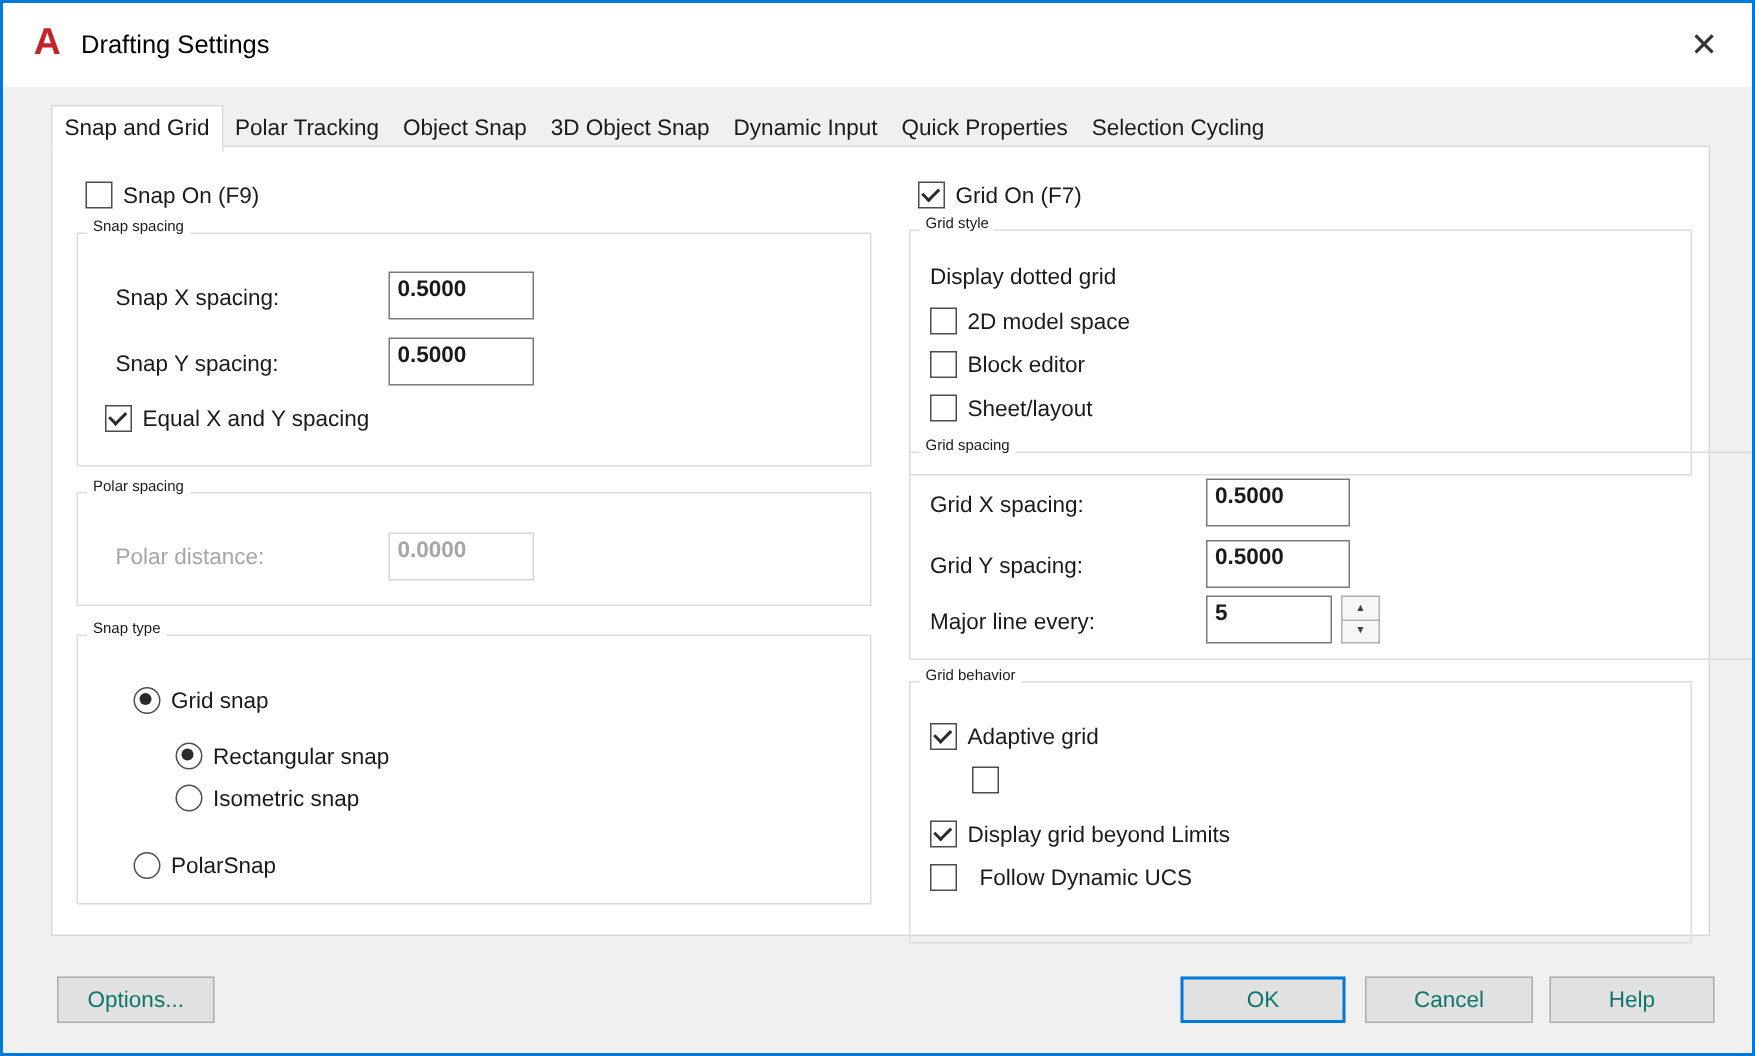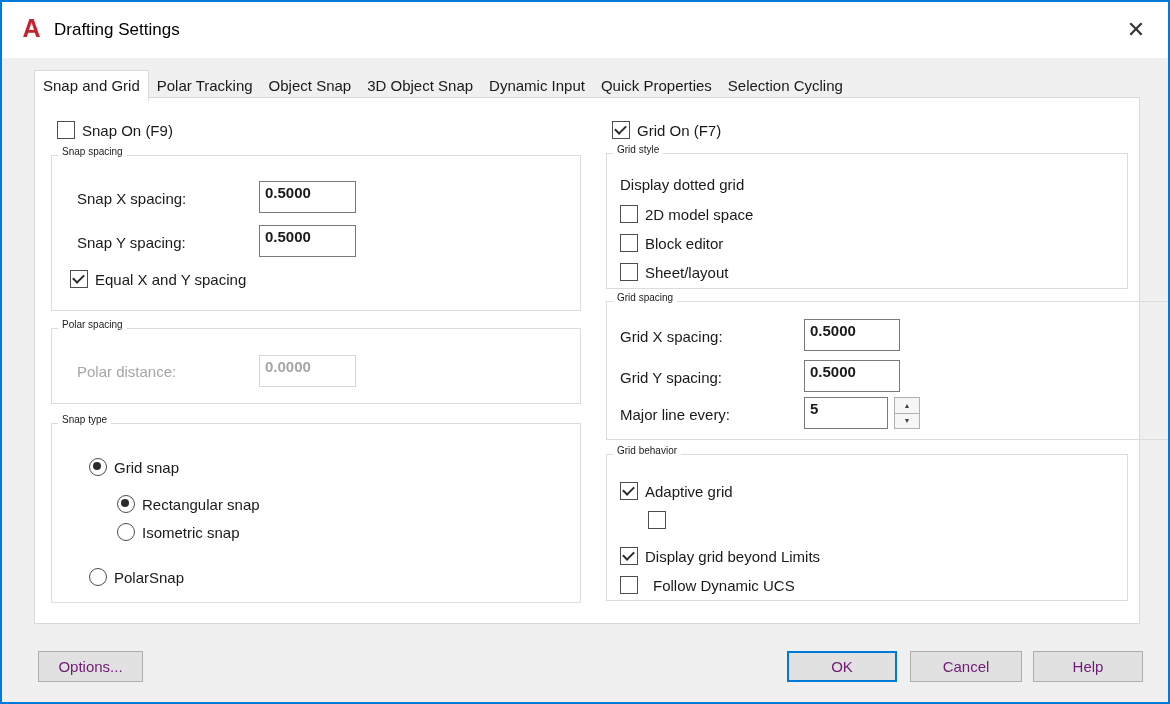--- a/index.html
+++ b/index.html
@@ -59,21 +59,21 @@
   .spinner { position:absolute; width:26px; height:32px; display:flex; flex-direction:column; }
   .spin {
     flex:1; box-sizing:border-box; border:1px solid #b0b0b0; background:#f6f6f6;
     display:flex; align-items:center; justify-content:center; cursor:pointer; padding:0;
   }
   .spin + .spin { border-top:none; }
   .arrow { font-size:7px; color:#404040; line-height:1; }
   
   .btn {
     position:absolute; box-sizing:border-box; height:31px; background:#e1e1e1; border:1px solid #adadad;
-    font-family:"Liberation Sans", sans-serif; font-size:15px; color:#701a75; cursor:pointer;
+    font-family:"Liberation Sans", sans-serif; font-size:15px; color:#0f766e; cursor:pointer;
   }
   .btn.primary { border:2px solid #0079d7; }
 </style>
 </head>
 <body>
 
 <div class="dialog">
 
   <div class="titlebar">
     <span class="app-icon">A</span>
@@ -136,21 +136,21 @@
         <span class="dot"></span>
         <span class="t">PolarSnap</span>
       </div>
     </div>
 
     <div class="cb" style="left:577px; top:23px;">
       <span class="box checked"></span>
       <span class="t">Grid On (F7)</span>
     </div>
 
-    <div class="group" style="left:571px; top:55px; width:522px; height:136px;">
+    <div class="group" style="left:571px; top:55px; width:522px; height:164px;">
       <span class="group-title">Grid style</span>
       <span class="lbl" style="left:13px; top:22px;">Display dotted grid</span>
       <div class="cb" style="left:13px; top:51px;">
         <span class="box"></span>
         <span class="t">2D model space</span>
       </div>
       <div class="cb" style="left:13px; top:80px;">
         <span class="box"></span>
         <span class="t">Block editor</span>
       </div>
@@ -171,21 +171,21 @@
       <div class="spinner" style="left:287px; top:95px;">
         <button class="spin">
           <span class="arrow">▲</span>
         </button>
         <button class="spin">
           <span class="arrow">▼</span>
         </button>
       </div>
     </div>
 
-    <div class="group" style="left:571px; top:356px; width:522px; height:147px;">
+    <div class="group" style="left:571px; top:356px; width:522px; height:175px;">
       <span class="group-title">Grid behavior</span>
       <div class="cb" style="left:13px; top:27px;">
         <span class="box checked"></span>
         <span class="t">Adaptive grid</span>
       </div>
       <div class="cb" style="left:41px; top:56px;">
         <span class="box"></span>
       </div>
       <div class="cb" style="left:13px; top:92px;">
         <span class="box checked"></span>

